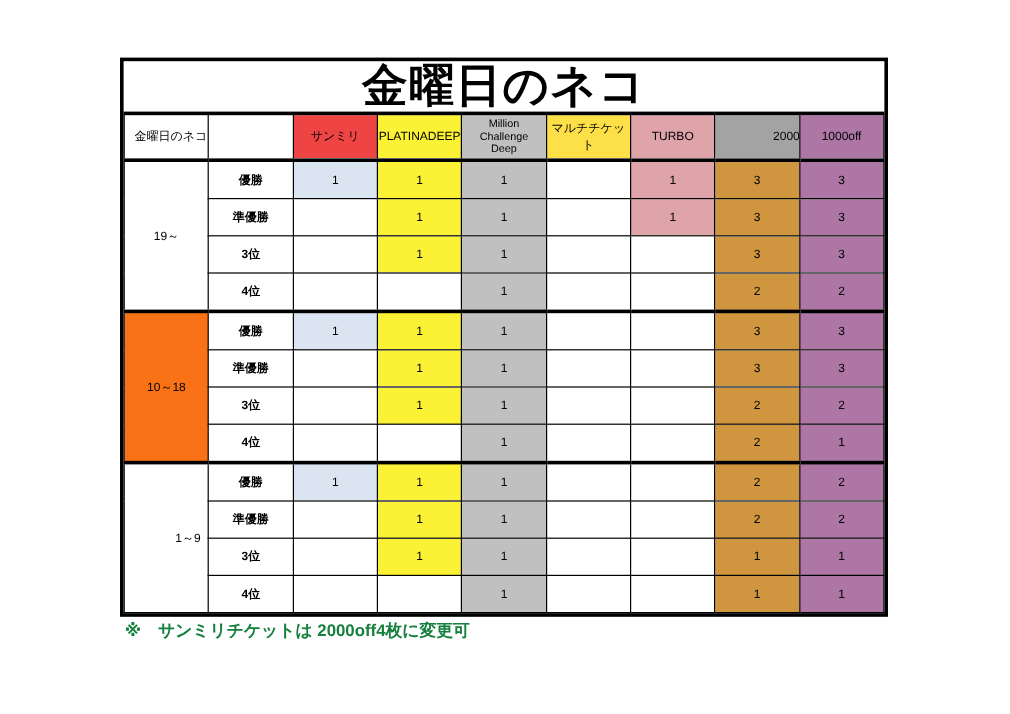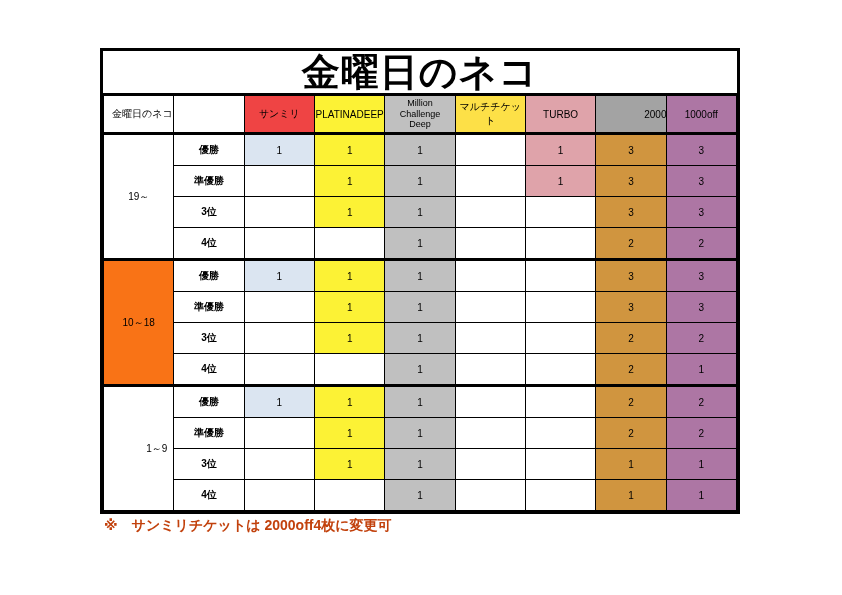--- a/index.html
+++ b/index.html
@@ -228,14 +228,14 @@
             <td class="val"></td>
             <td class="val" style="background-color: rgb(192, 192, 192);">1</td>
             <td class="val"></td>
             <td class="val"></td>
             <td class="val" style="background-color: rgb(208, 149, 63);">1</td>
             <td class="val" style="background-color: rgb(173, 118, 164);">1</td>
           </tr>
         </tbody>
     </table>
   </div>
-  <div class="footnote" style="color: #c2410c;">※　サンミリチケットは 2000off4枚に変更可</div>
+  <div class="footnote" style="color: #15803d;">※　サンミリチケットは 2000off4枚に変更可</div>
 </div>
 
 </body></html>

